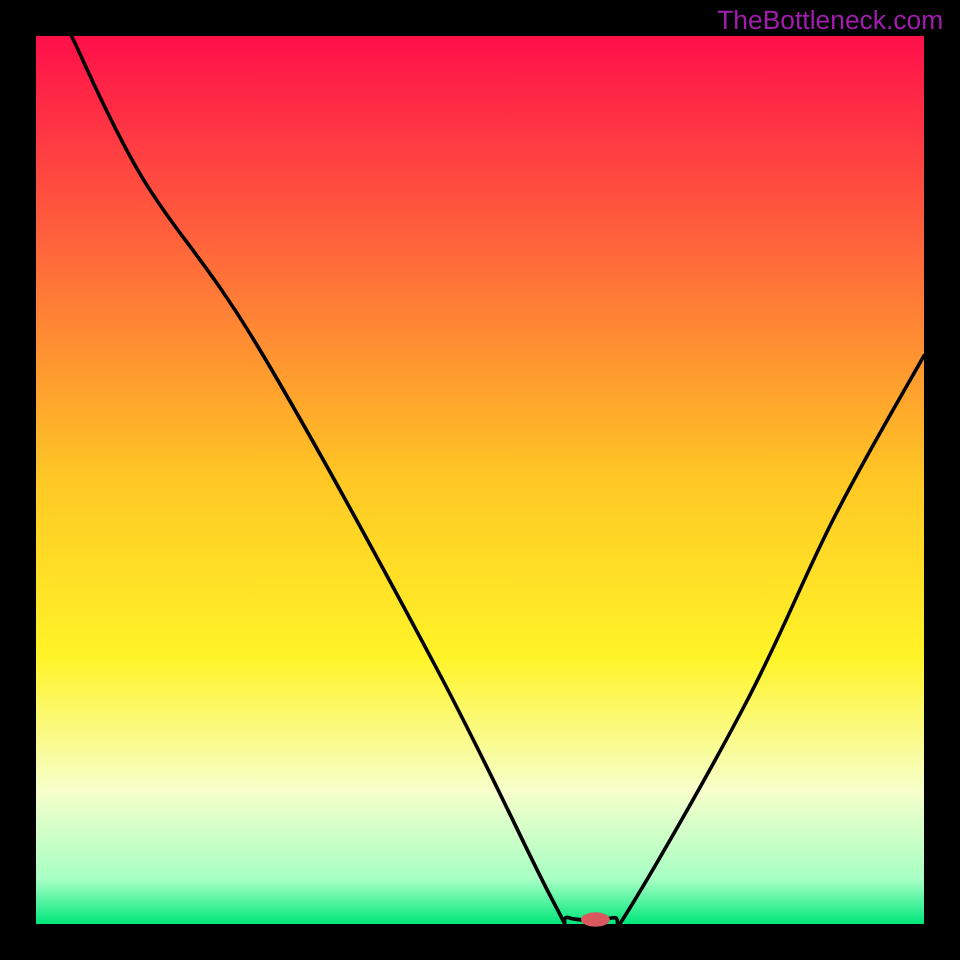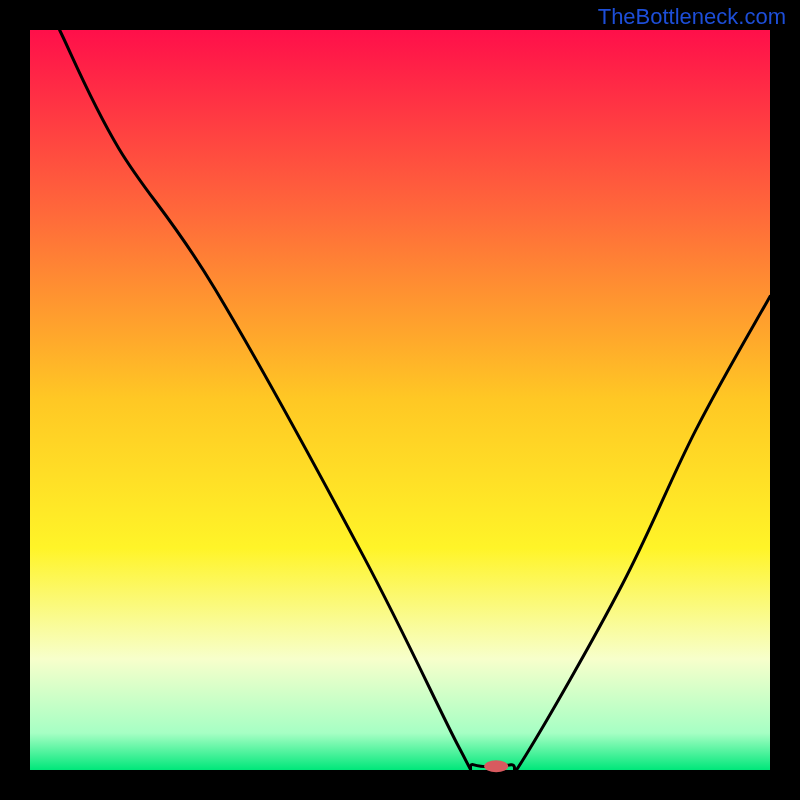--- a/index.html
+++ b/index.html
@@ -13,21 +13,21 @@
   }
   .chart-wrap {
     position: relative;
     width: 800px;
     height: 800px;
   }
   .watermark {
     position: absolute;
     top: 4px;
     right: 14px;
-    color: #1d4ed8;
+    color: #a21caf;
     font-size: 22px;
     font-weight: 500;
     z-index: 10;
   }
   svg {
     display: block;
   }
 </style>
 </head>
 <body>

